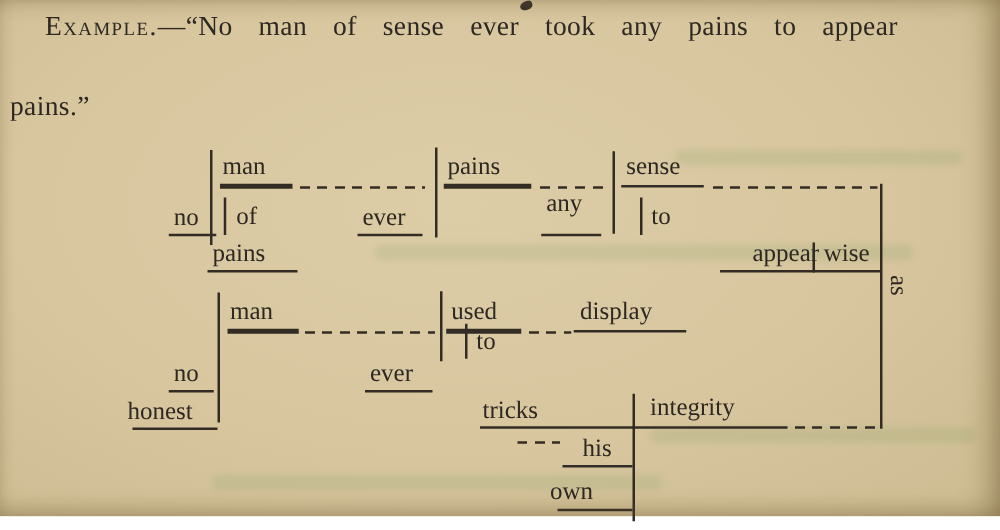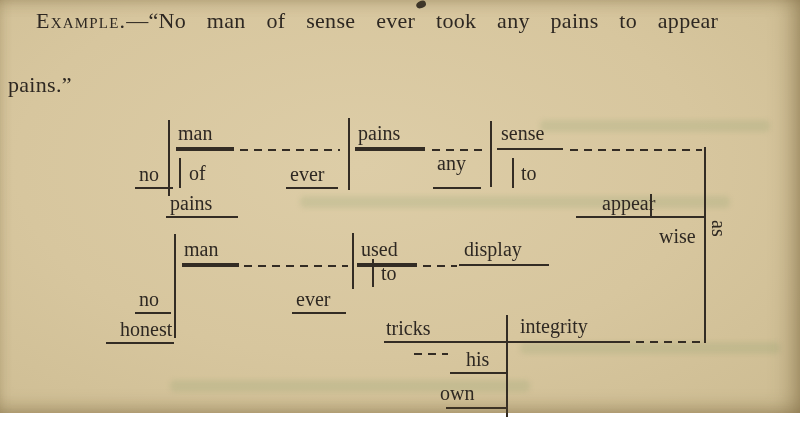--- a/index.html
+++ b/index.html
@@ -72,39 +72,39 @@
     <div class="rule" style="left:166px; top:216px; width:72px;"></div>
     <span class="w" style="left:290px; top:163px;">ever</span>
     <div class="rule" style="left:286px; top:187px; width:52px;"></div>
     <span class="w" style="left:437px; top:152px;">any</span>
     <div class="rule" style="left:433px; top:187px; width:48px;"></div>
     <div class="vert" style="left:512px; top:158px; height:30px;"></div>
     <span class="w" style="left:521px; top:162px;">to</span>
     <span class="w" style="left:602px; top:192px;">appear</span>
     <div class="rule" style="left:576px; top:216px; width:128px;"></div>
     <div class="vert" style="left:650px; top:194px; height:24px;"></div>
-    <span class="w" style="left:659px; top:192px;margin-top:33px;">wise</span>
+    <span class="w" style="left:659px; top:192px;">wise</span>
 
     <div class="vert" style="left:174px; top:234px; height:104px;"></div>
     <span class="w" style="left:184px; top:238px;">man</span>
     <div class="rule heavy" style="left:182px; top:263px; width:57px;"></div>
     <div class="dash" style="left:244px; top:265px; width:104px;"></div>
     <div class="vert" style="left:352px; top:233px; height:56px;"></div>
     <span class="w" style="left:361px; top:238px;">used</span>
     <div class="rule heavy" style="left:357px; top:263px; width:60px;"></div>
     <div class="dash" style="left:423px; top:265px; width:34px;"></div>
     <span class="w" style="left:464px; top:238px;">display</span>
     <div class="rule" style="left:459px; top:264px; width:90px;"></div>
     <div class="vert" style="left:372px; top:259px; height:28px;"></div>
     <span class="w" style="left:381px; top:262px;">to</span>
     <span class="w" style="left:296px; top:288px;">ever</span>
     <div class="rule" style="left:292px; top:312px; width:54px;"></div>
     <span class="w" style="left:139px; top:288px;">no</span>
     <div class="rule" style="left:135px; top:312px; width:36px;"></div>
-    <span class="w" style="left:120px; top:318px;">honest</span>
+    <span class="w" style="left:102px; top:318px;">honest</span>
     <div class="rule" style="left:106px; top:342px; width:68px;"></div>
 
     <span class="w" style="left:386px; top:317px;">tricks</span>
     <div class="rule" style="left:384px; top:341px; width:246px;"></div>
     <div class="vert" style="left:506px; top:315px; height:28px;"></div>
     <span class="w" style="left:520px; top:315px;">integrity</span>
     <div class="dash" style="left:636px; top:341px; width:66px;"></div>
 
     <div class="dash" style="left:414px; top:353px; width:34px;"></div>
     <span class="w" style="left:466px; top:348px;">his</span>

